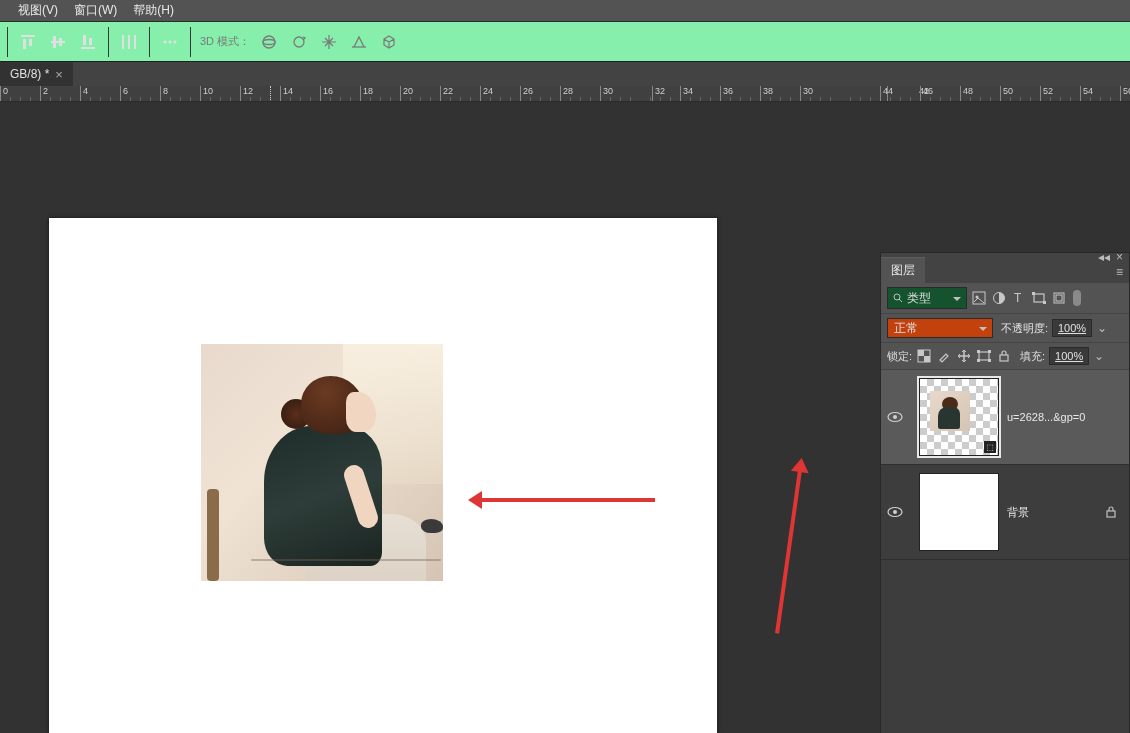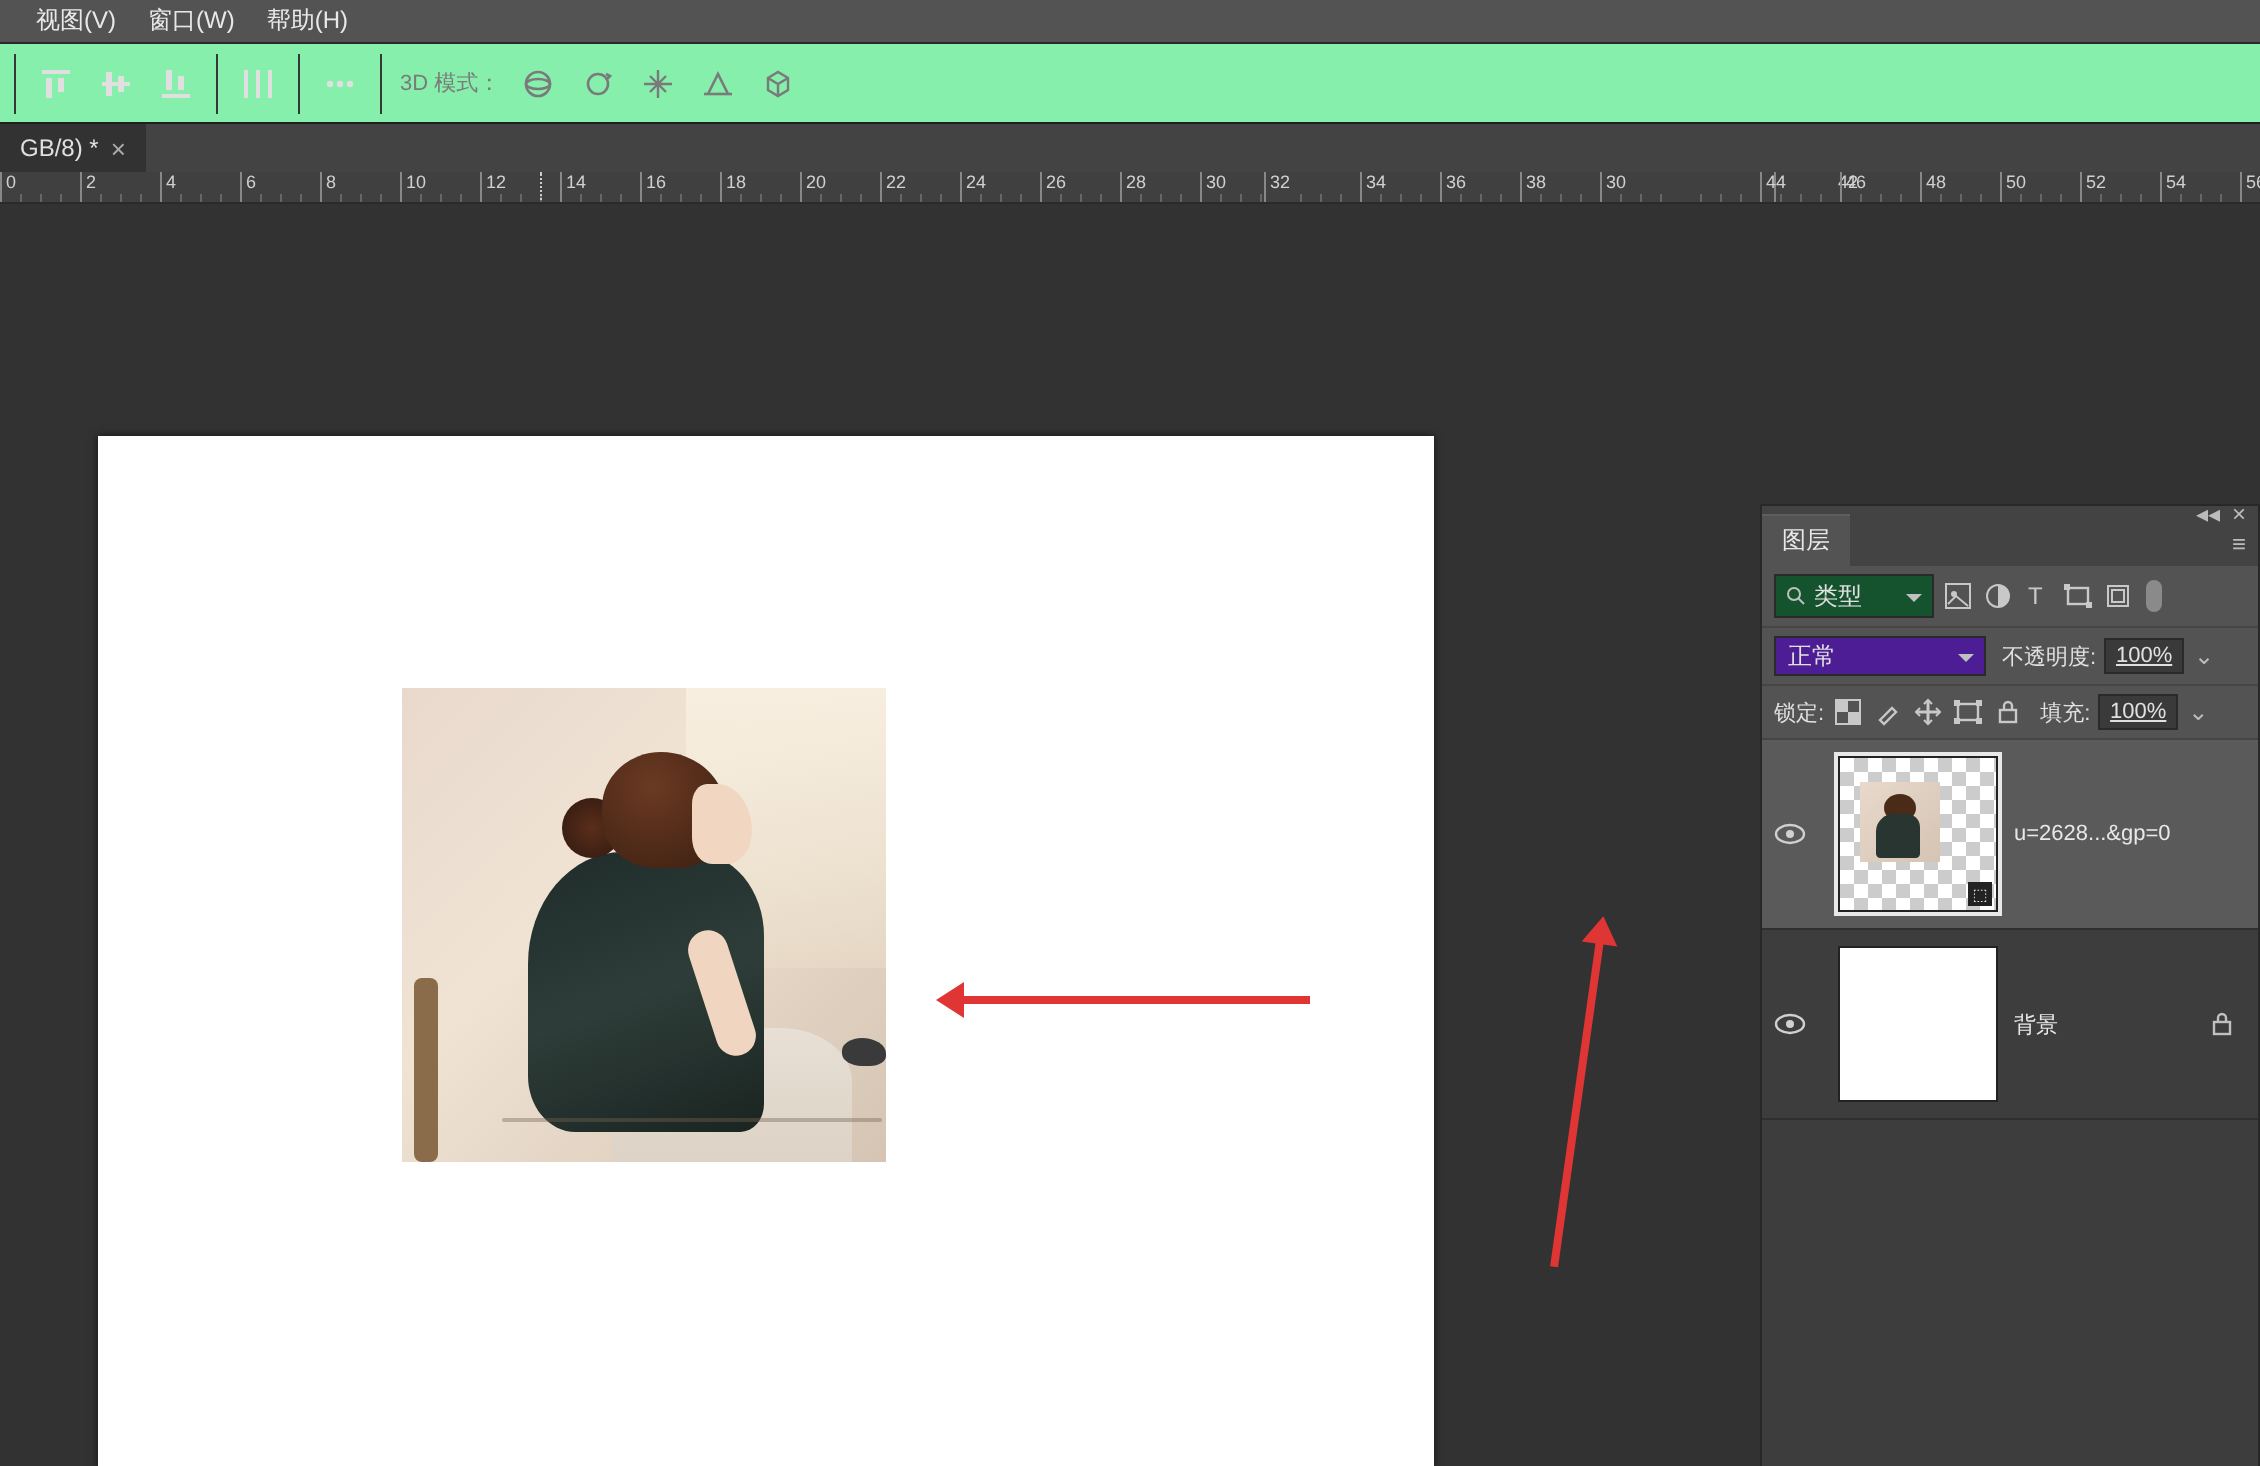--- a/index.html
+++ b/index.html
@@ -327,21 +327,21 @@
       justify-content: center;
       color: #d0d0d0;
     }
     .toggle-pill {
       width: 8px; height: 16px;
       background: #8a8a8a;
       border-radius: 4px;
       margin-left: 2px;
     }
     .blend-select {
-      background: #4c1d95;
+      background: #c2410c;
       border: 1px solid #2a2a2a;
       color: #e0e0e0;
       height: 20px;
       width: 106px;
       display: flex;
       align-items: center;
       padding: 0 6px;
       position: relative;
       text-align: right;
     }
@@ -605,21 +605,21 @@
     <div class="ruler-sub" style="left: 540px;"></div>
     <div class="ruler-sub" style="left: 550px;"></div>
     <div class="ruler-tick" style="left: 560px;">28</div>
     <div class="ruler-sub" style="left: 570px;"></div>
     <div class="ruler-sub" style="left: 580px;"></div>
     <div class="ruler-sub" style="left: 590px;"></div>
     <div class="ruler-tick" style="left: 600px;">30</div>
     <div class="ruler-sub" style="left: 610px;"></div>
     <div class="ruler-sub" style="left: 620px;"></div>
     <div class="ruler-sub" style="left: 630px;"></div>
-    <div class="ruler-tick" style="left: 632px;">32</div>
+    <div class="ruler-tick" style="left: 652px;">32</div>
     <div class="ruler-sub" style="left: 650px;"></div>
     <div class="ruler-sub" style="left: 660px;"></div>
     <div class="ruler-sub" style="left: 670px;"></div>
     <div class="ruler-tick" style="left: 680px;">34</div>
     <div class="ruler-sub" style="left: 690px;"></div>
     <div class="ruler-sub" style="left: 700px;"></div>
     <div class="ruler-sub" style="left: 710px;"></div>
     <div class="ruler-tick" style="left: 720px;">36</div>
     <div class="ruler-sub" style="left: 730px;"></div>
     <div class="ruler-sub" style="left: 740px;"></div>

